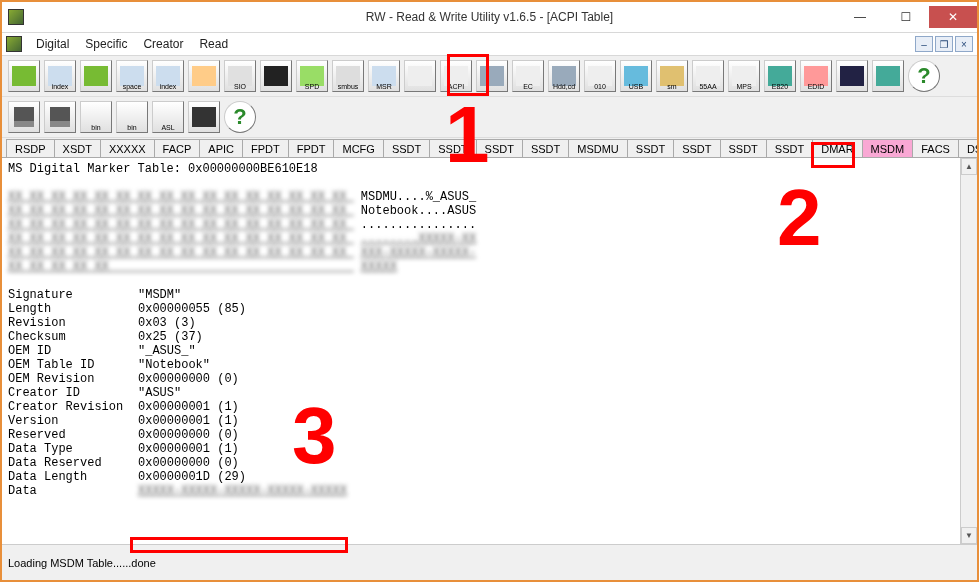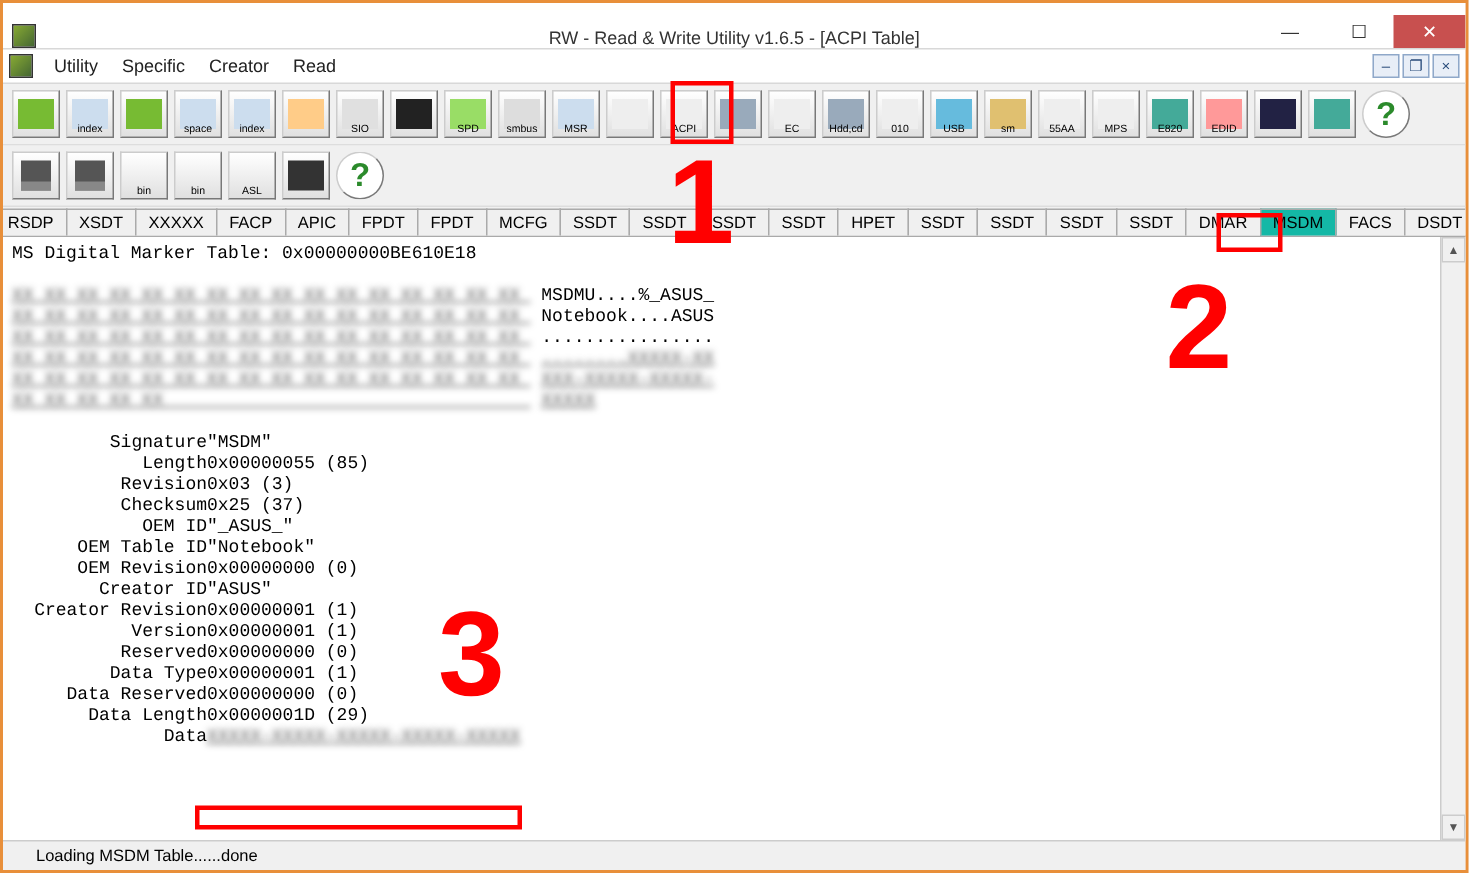--- a/index.html
+++ b/index.html
@@ -13,21 +13,21 @@
     overflow: hidden;
     border: 2px solid #e88f3a;
     display: flex;
     flex-direction: column;
   }
   
   .titlebar {
     background: #fff;
     height: 30px;
     display: flex;
-    align-items: flex-end;
+    align-items: center;
     position: relative;
   }
   .titlebar-icon {
     width: 16px; height: 16px; margin: 0 6px;
     background: linear-gradient(135deg,#8a3,#463);
     border:1px solid #333;
   }
   .titlebar-title {
     position:absolute;
     left:0; right:0;
@@ -110,35 +110,34 @@
     color:#2b8a2b;
   }
   .tool-btn.floppy .glyph { background:#555; width:20px; height:20px; box-shadow:inset 0 -6px 0 #888; }
   
   .tabstrip {
     display:flex;
     padding:0 4px;
     gap:0;
     background:#f0f0f0;
     overflow:hidden;
-    justify-content:center;
   }
   .tab {
     padding:3px 8px;
     border:1px solid #aaa;
     border-bottom:none;
     background:#f0f0f0;
     font-size:11px;
     white-space:nowrap;
     margin-right:-1px;
     position:relative;
     top:1px;
   }
   .tab.selected {
-    background:#14b8a6;
+    background:#f9a8d4;
     z-index:2;
   }
   
   .content-wrap {
     flex:1;
     display:flex;
     border-top:1px solid #aaa;
     min-height:0;
   }
   .content {
@@ -163,24 +162,24 @@
   .scroll-arrow {
     height:17px;
     border:1px solid #ccc;
     background:#f0f0f0;
     display:flex; align-items:center; justify-content:center;
     font-size:8px; color:#555;
   }
   .scroll-track { flex:1; }
   
   .statusbar {
-    height:20px;
+    height:36px;
     background:#f0f0f0;
     border-top:1px solid #ccc;
-    padding:2px 22px;
+    padding:2px 6px;
     font-size:11px;
     display:flex;
     align-items:center;
   }
   
   .annot-red-box {
     position:absolute;
     border:3px solid red;
     pointer-events:none;
     z-index:100;
@@ -189,39 +188,39 @@
     position:absolute;
     color:red;
     font-family:Arial, sans-serif;
     font-weight:bold;
     font-size:80px;
     line-height:80px;
     pointer-events:none;
     z-index:101;
   }
   .blur { color:transparent; text-shadow:0 0 4px #555; user-select:none;text-decoration:underline; }
-  .kv-row { display:flex;text-align:right; }
+  .kv-row { display:flex; }
   .kv-key { width:130px; white-space:pre; }
 </style>
 </head>
 <body>
 
 <div class="titlebar">
   <div class="titlebar-icon"></div>
   <div class="titlebar-title">RW - Read &amp; Write Utility v1.6.5 - [ACPI Table]</div>
   <div class="titlebar-right">
     <div class="tbtn">—</div>
     <div class="tbtn">☐</div>
     <div class="tbtn close">✕</div>
   </div>
 </div>
 
 <div class="menubar">
   <div class="app-icon"></div>
-  <span class="menu-item">Utility</span>
+  <span class="menu-item">Digital</span>
   <span class="menu-item">Specific</span>
   <span class="menu-item">Creator</span>
   <span class="menu-item">Read</span>
   <div class="right-controls">
     <div class="mini-btn">–</div>
     <div class="mini-btn">❐</div>
     <div class="mini-btn">×</div>
   </div>
 </div>
 
@@ -352,21 +351,21 @@
     <div class="tab">XXXXX</div>
     <div class="tab">FACP</div>
     <div class="tab">APIC</div>
     <div class="tab">FPDT</div>
     <div class="tab">FPDT</div>
     <div class="tab">MCFG</div>
     <div class="tab">SSDT</div>
     <div class="tab">SSDT</div>
     <div class="tab">SSDT</div>
     <div class="tab">SSDT</div>
-    <div class="tab">HPET</div>
+    <div class="tab">MSDMU</div>
     <div class="tab">SSDT</div>
     <div class="tab">SSDT</div>
     <div class="tab">SSDT</div>
     <div class="tab">SSDT</div>
     <div class="tab">DMAR</div>
     <div class="tab selected">MSDM</div>
     <div class="tab">FACS</div>
     <div class="tab">DSDT</div>
   </div>
 

